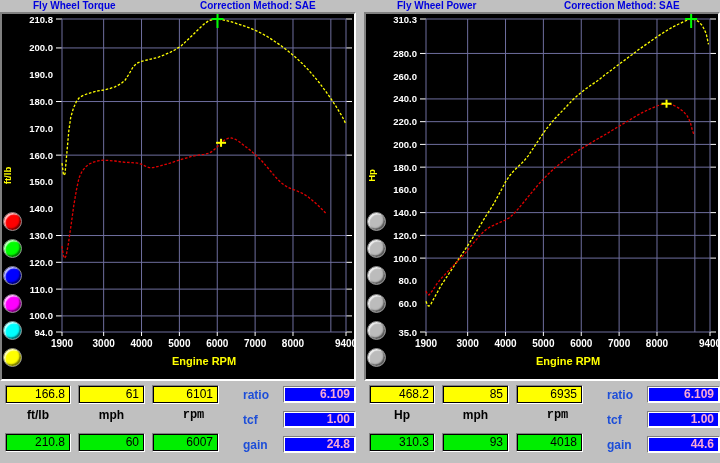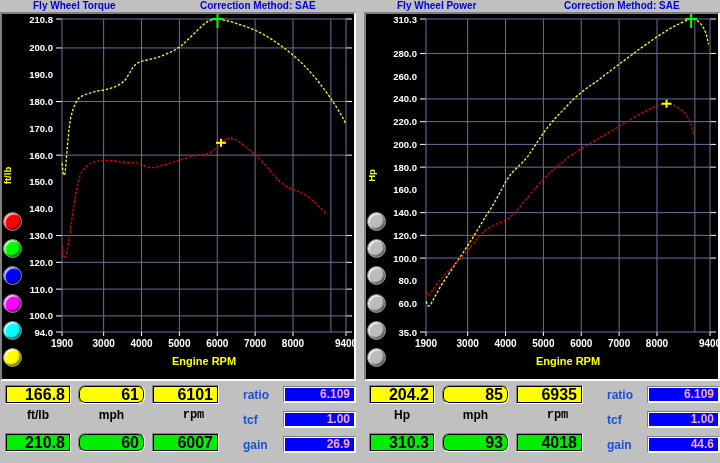--- a/index.html
+++ b/index.html
@@ -10,25 +10,25 @@
   .titlebar{position:absolute;top:0;left:0;width:100%;height:12px;background:#c0c0c0;}
   .chart-title,.correction{position:absolute;top:0;font-size:10px;font-weight:bold;color:#0000dd;white-space:nowrap;line-height:12px;}
   .chart-title{left:33px;} .correction{left:200px;}
   .chart-area{position:absolute;top:12px;left:0;width:352px;height:365px;background:#000;
     border:2px solid;border-color:#808080 #ffffff #ffffff #808080;}
   .chart-area svg{position:absolute;top:0;left:0;}
   .runbtn{position:absolute;left:1px;width:17px;height:17px;border-radius:50%;border:1px solid #8a8a8a;
     box-shadow:inset 1.5px 1.5px 1px rgba(255,255,255,.75), inset -1.5px -1.5px 1.5px rgba(0,0,0,.55);cursor:pointer;}
   .readout{position:absolute;top:383px;left:0;width:356px;height:80px;background:#c0c0c0;}
   .valbox{position:absolute;height:17px;border:1px solid;border-color:#808080 #ffffff #ffffff #808080;
-    box-shadow:inset 0 0 0 1px #000;font-size:16px;font-weight:bold;color:#000;text-align:right;
+    box-shadow:inset 0 0 0 1px #000;font-size:12px;font-weight:normal;color:#000;text-align:right;
     padding-right:5px;line-height:17px;box-sizing:content-box;}
   .valbox.yellow{background:#ffff00;top:2px;}
   .valbox.green{background:#00ee00;top:50px;}
-  .c1{left:5px;width:59px;} .c2{left:78px;width:60px;border-radius:7px;} .c3{left:152px;width:60px;}
+  .c1{left:5px;width:59px;} .c2{left:78px;width:60px;} .c3{left:152px;width:60px;}
   .collabel{position:absolute;top:25px;font-size:12px;font-weight:bold;color:#000;text-align:center;}
   .collabel.c1{left:5px;width:66px;} .collabel.c2{left:78px;width:67px;} .collabel.c3{left:160px;width:67px;font-family:Liberation Mono, monospace;}
   .bluelabel{position:absolute;left:243px;font-size:12px;font-weight:bold;color:#1d4ed8;}
   .bluebox{position:absolute;left:283px;width:66px;height:15px;background:#0000ff;color:#f9a8d4;
     border:1px solid;border-color:#808080 #ffffff #ffffff #808080;box-shadow:inset 0 0 0 1px #fff;
     font-size:12px;font-weight:bold;text-align:right;padding-right:5px;line-height:15px;}
   .r1{top:3px;} .r2{top:28px;} .r3{top:53px;}
   .bluelabel.r1{top:5px;} .bluelabel.r2{top:30px;} .bluelabel.r3{top:55px;}
 </style>
 </head>
@@ -136,21 +136,21 @@
       <div class="collabel c2">mph</div>
       <div class="collabel c3">rpm</div>
       <div class="valbox green c1">210.8</div>
       <div class="valbox green c2">60</div>
       <div class="valbox green c3">6007</div>
       <div class="bluelabel r1">ratio</div>
       <div class="bluebox r1">6.109</div>
       <div class="bluelabel r2">tcf</div>
       <div class="bluebox r2">1.00</div>
       <div class="bluelabel r3">gain</div>
-      <div class="bluebox r3">26.9</div>
+      <div class="bluebox r3">24.8</div>
     </div>
   </div>
 
   <div class="col right">
     <div class="titlebar">
       <span class="chart-title">Fly Wheel Power</span>
       <span class="correction">Correction Method: SAE</span>
     </div>
     <div class="chart-area" id="chart1">
         <div class="runbtn" style="top: 198px; background: rgb(188, 188, 188);"></div>
@@ -237,21 +237,21 @@
             <line x1="319.1424" y1="5" x2="331.1424" y2="5" stroke="#00ff00" stroke-width="2"></line>
             <line x1="325.1424" y1="-4" x2="325.1424" y2="14" stroke="#00ff00" stroke-width="2"></line>
           </g>
           <g>
             <line x1="295.52906666666667" y1="89.70214311660007" x2="305.52906666666667" y2="89.70214311660007" stroke="#ffff00" stroke-width="2"></line>
             <line x1="300.52906666666667" y1="85.70214311660007" x2="300.52906666666667" y2="93.70214311660007" stroke="#ffff00" stroke-width="2"></line>
           </g>
         </svg>
       </div>
     <div class="readout">
-      <div class="valbox yellow c1">204.2</div>
+      <div class="valbox yellow c1">468.2</div>
       <div class="valbox yellow c2">85</div>
       <div class="valbox yellow c3">6935</div>
       <div class="collabel c1">Hp</div>
       <div class="collabel c2">mph</div>
       <div class="collabel c3">rpm</div>
       <div class="valbox green c1">310.3</div>
       <div class="valbox green c2">93</div>
       <div class="valbox green c3">4018</div>
       <div class="bluelabel r1">ratio</div>
       <div class="bluebox r1">6.109</div>

